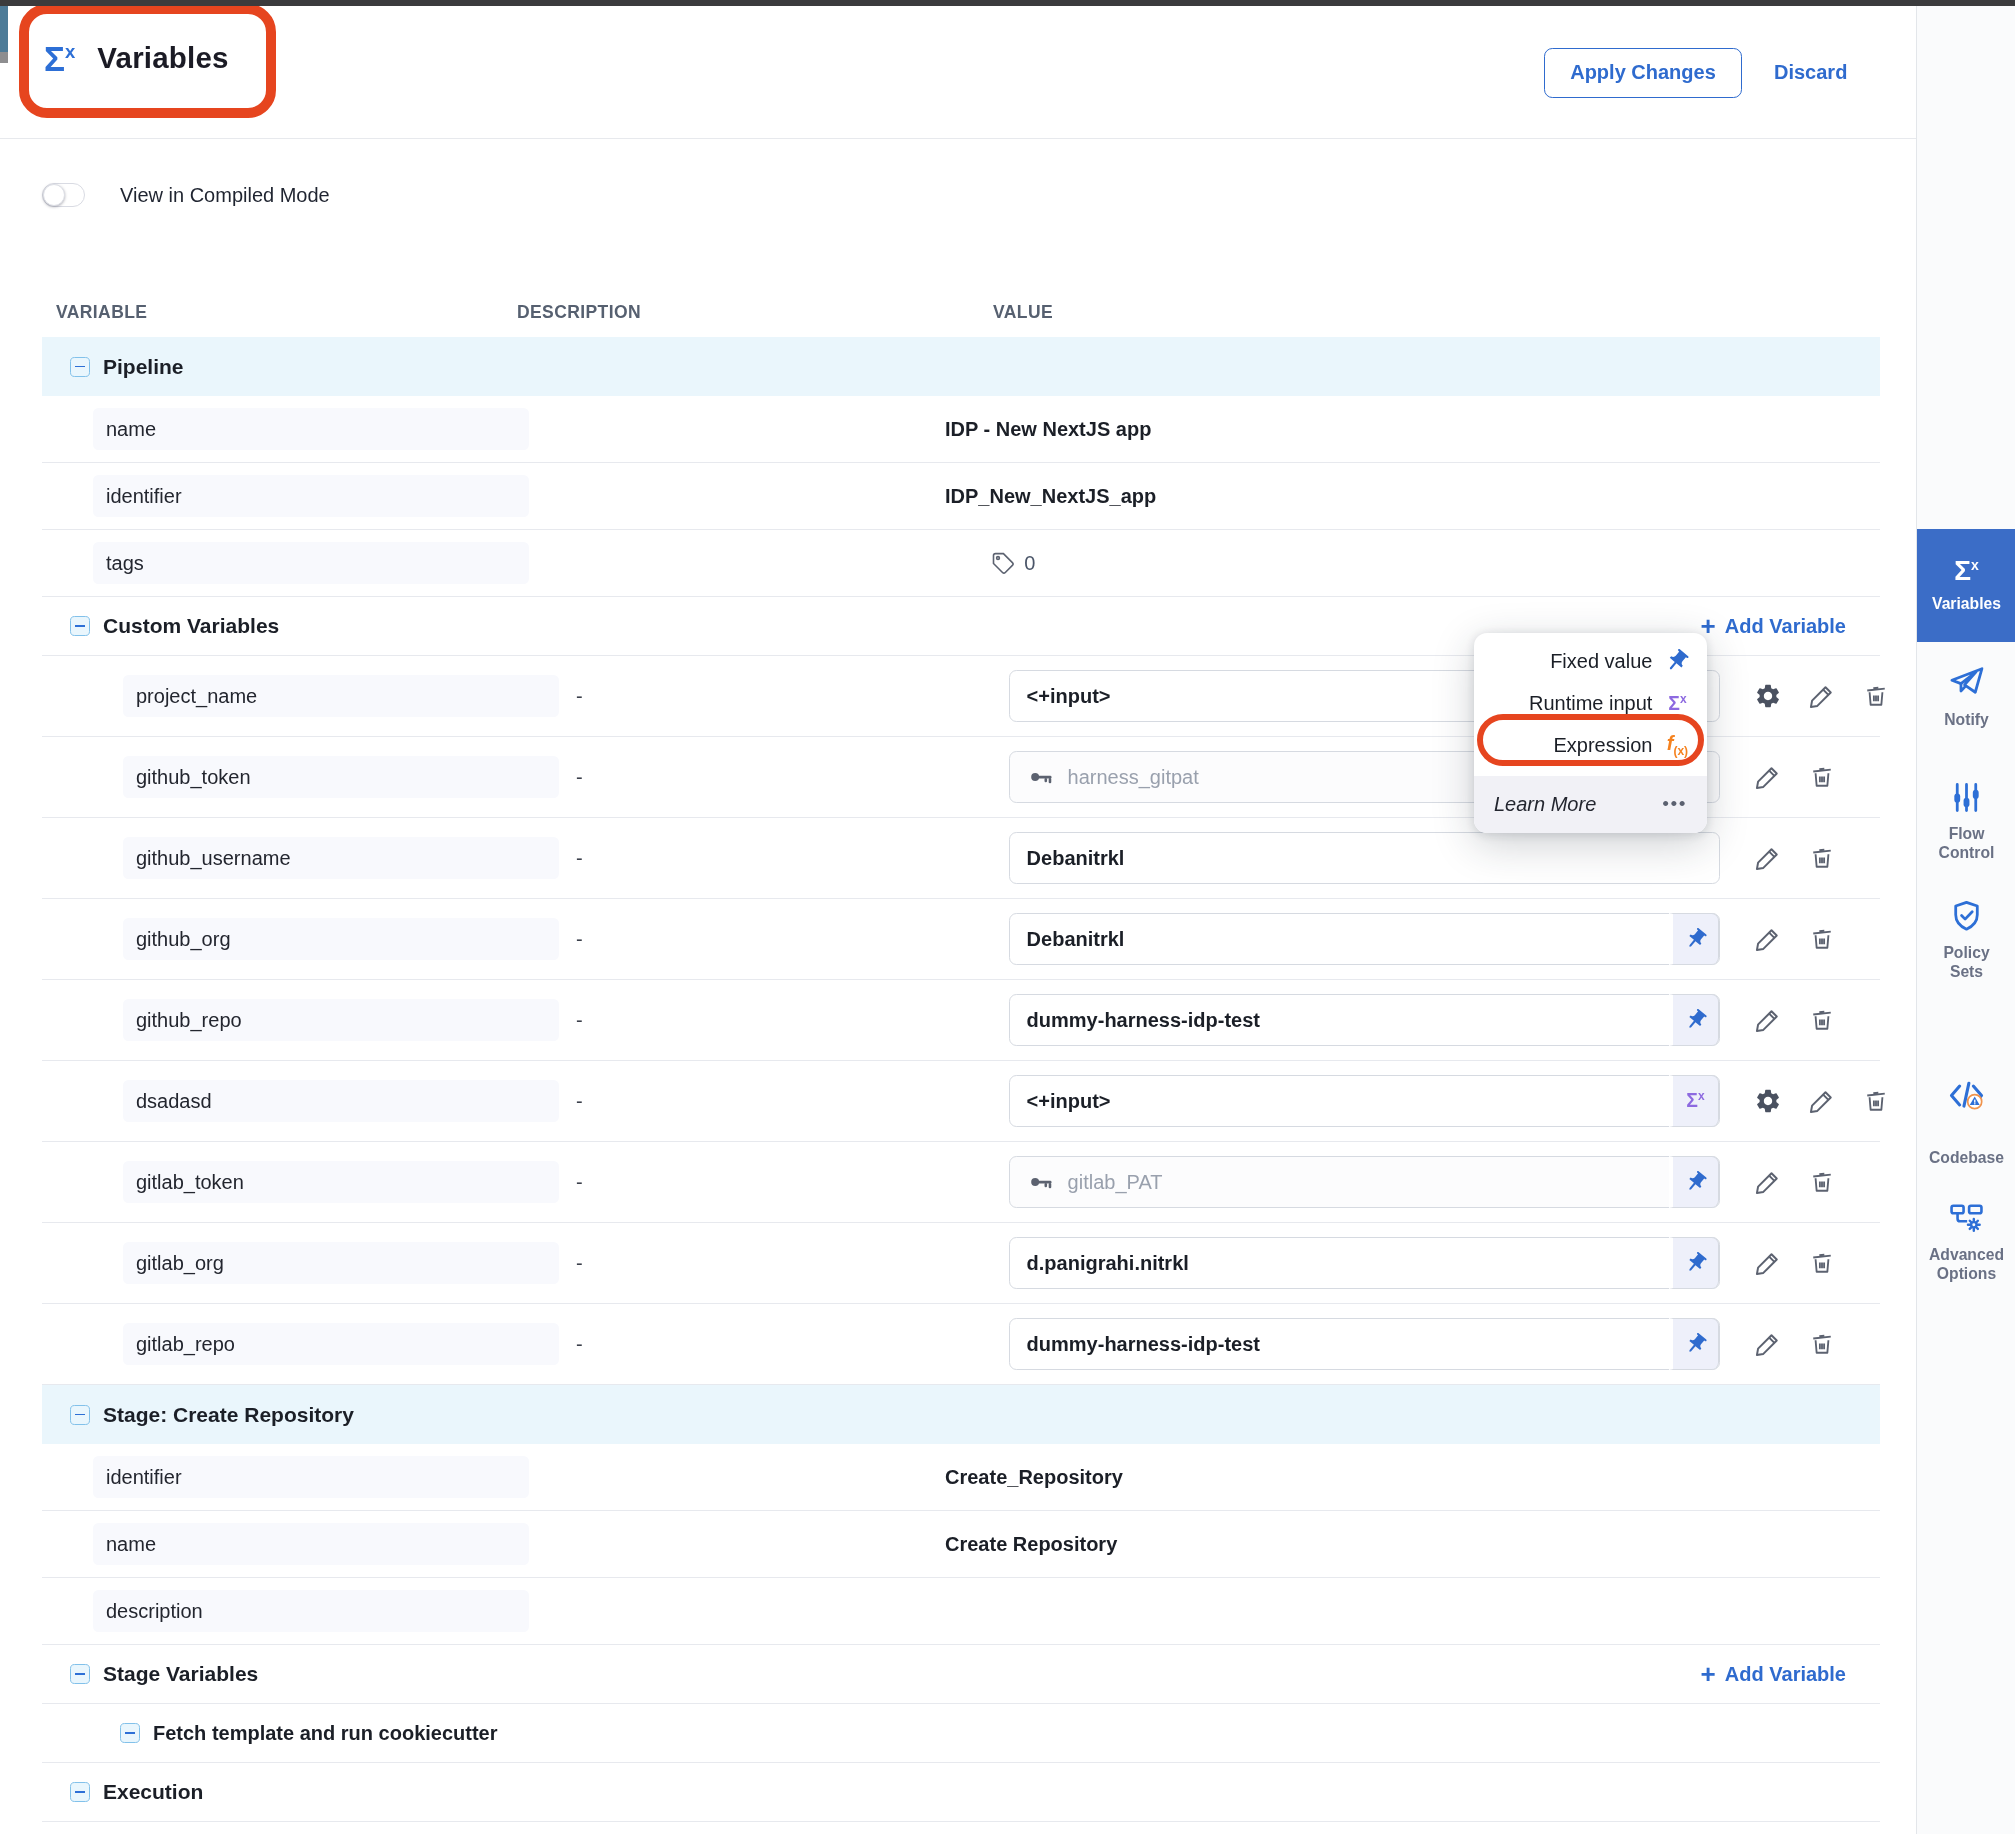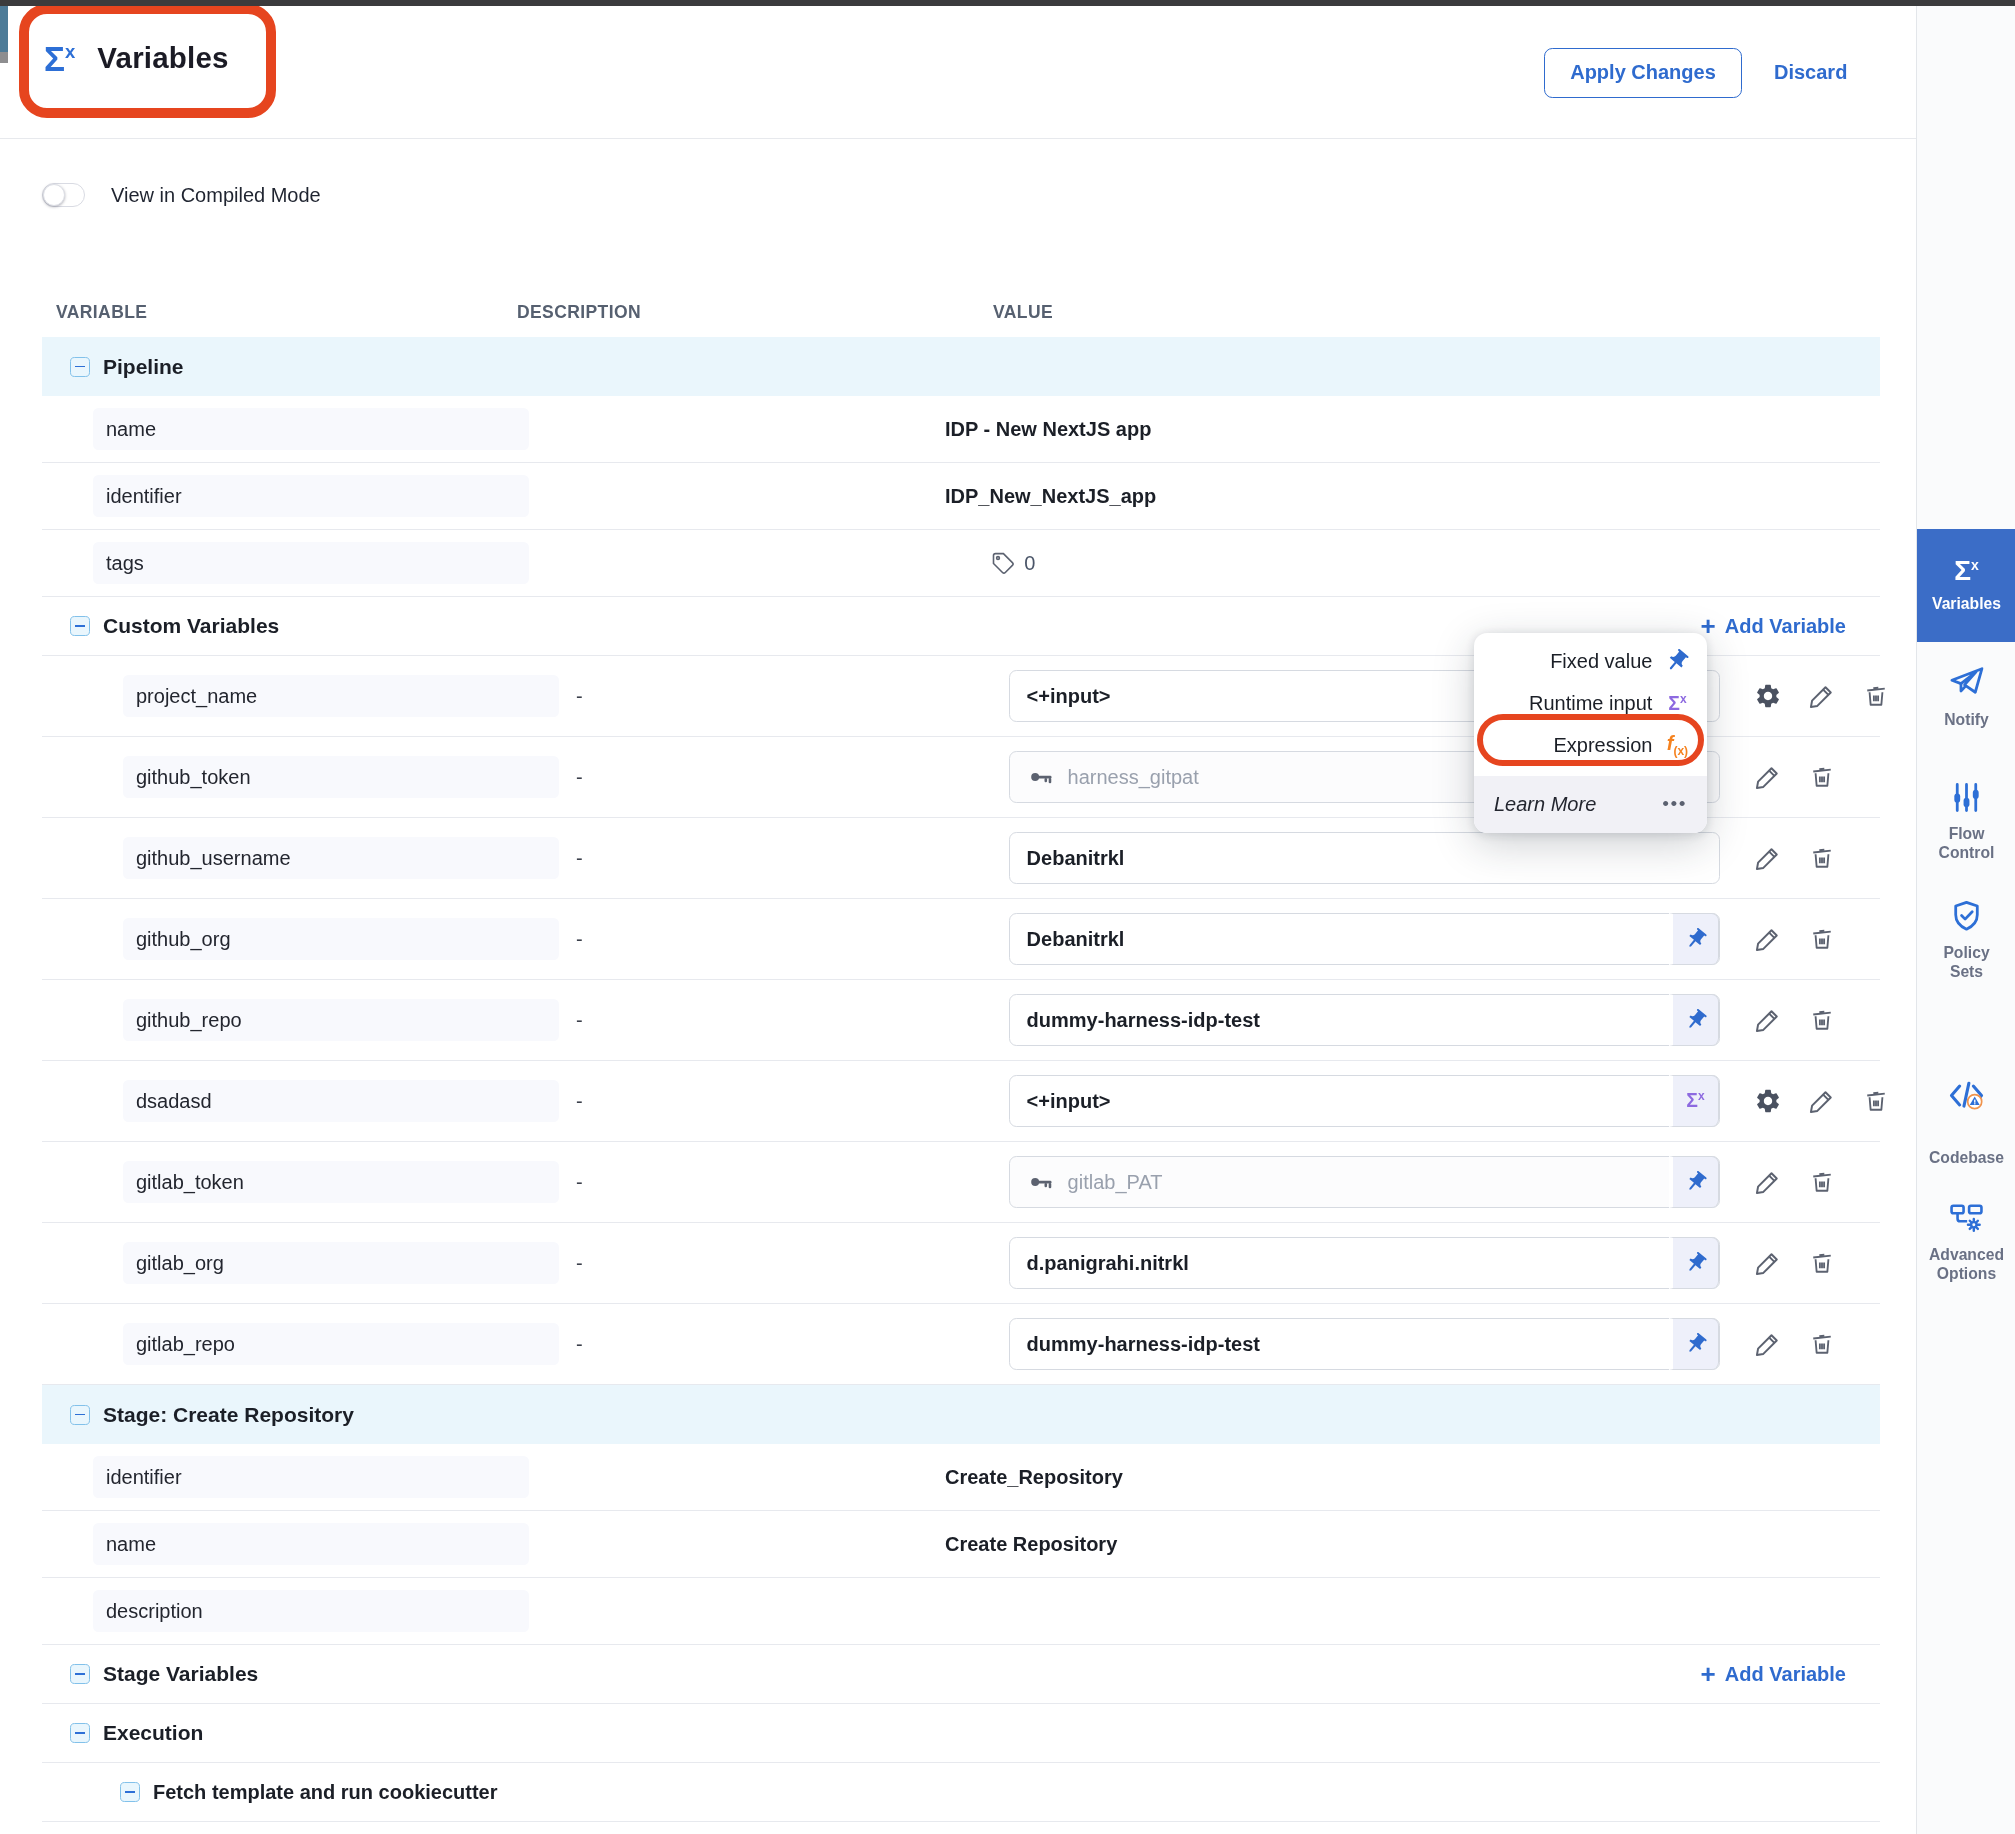--- a/index.html
+++ b/index.html
@@ -21,21 +21,21 @@
   .sigma-ic sup{font-size:18.5px;font-weight:bold;}
   .page-title{font-size:29.5px;font-weight:bold;color:#1b1b25;letter-spacing:0.2px;}
   .search-box{position:absolute;left:344px;top:37px;width:697px;height:55px;border:0.9px solid #d9dde3;border-radius:9.2px;background:#fbfcfd;display:flex;align-items:center;padding:0 18.5px;gap:14px;}
   .search-box svg{flex:0 0 auto;}
   .search-input{border:none;outline:none;background:transparent;font-size:21px;color:#333;width:100%;font-family:"Liberation Sans",sans-serif;}
   .search-input::placeholder{color:#98a0ad;}
   .apply-btn{position:absolute;left:1544px;top:42px;width:198px;height:50px;border:1.8px solid #2f6bce;border-radius:8.3px;background:#fff;color:#2f6bce;font-size:20px;font-weight:bold;display:flex;align-items:center;justify-content:center;cursor:pointer;font-family:"Liberation Sans",sans-serif;}
   .discard-btn{position:absolute;left:1774px;top:42px;height:50px;display:flex;align-items:center;color:#2f6bce;font-size:20px;font-weight:bold;cursor:pointer;}
 
   
-  .toggle-row{position:absolute;left:42px;top:183px;display:flex;align-items:center;gap:26px;z-index:4;}
+  .toggle-row{position:absolute;left:42px;top:183px;display:flex;align-items:center;gap:35px;z-index:4;}
   .toggle{position:relative;width:43px;height:24px;border-radius:12px;border:0.9px solid #d9dbe3;background:#fff;cursor:pointer;}
   .toggle .knob{position:absolute;left:0px;top:0px;width:22px;height:22px;border-radius:50%;background:#fff;border:0.9px solid #dddfe6;box-shadow:0 0.9px 2.8px rgba(40,40,60,.35);}
   .toggle-label{font-size:20px;color:#1f2430;}
 
   
   .table{position:absolute;left:42px;top:277px;width:1838px;z-index:3;}
   .thead{position:relative;height:42px;margin-top:18px;}
   .thead span{position:absolute;top:7.4px;font-size:17.5px;font-weight:bold;color:#566070;letter-spacing:0.4px;}
   .th-var{left:14px;} .th-desc{left:475px;} .th-val{left:951px;}
 
@@ -403,27 +403,27 @@
     <div class="row row-sec sec-head">
       <span class="minus ind-1"></span>
       <span class="sec-title">Stage Variables</span>
       <div class="add-link">
         <span class="plus">+</span>
         <span>Add Variable</span>
       </div>
     </div>
 
     <div class="row row-sec sec-head">
+      <span class="minus ind-2"></span>
+      <span class="sec-title-sm">Fetch template and run cookiecutter</span>
+    </div>
+
+    <div class="row row-sec sec-head">
       <span class="minus ind-1"></span>
       <span class="sec-title">Execution</span>
-    </div>
-
-    <div class="row row-sec sec-head">
-      <span class="minus ind-2"></span>
-      <span class="sec-title-sm">Fetch template and run cookiecutter</span>
     </div>
     <div class="row row-sm">
       <div class="lbl lbl-3">identifier</div>
       <div class="val-text">Fetch_template_and_run_cookiecutter</div>
     </div>
 
     <div class="menu">
       <div class="menu-item">
         <span>Fixed value</span>
         <span class="mi-ic">

